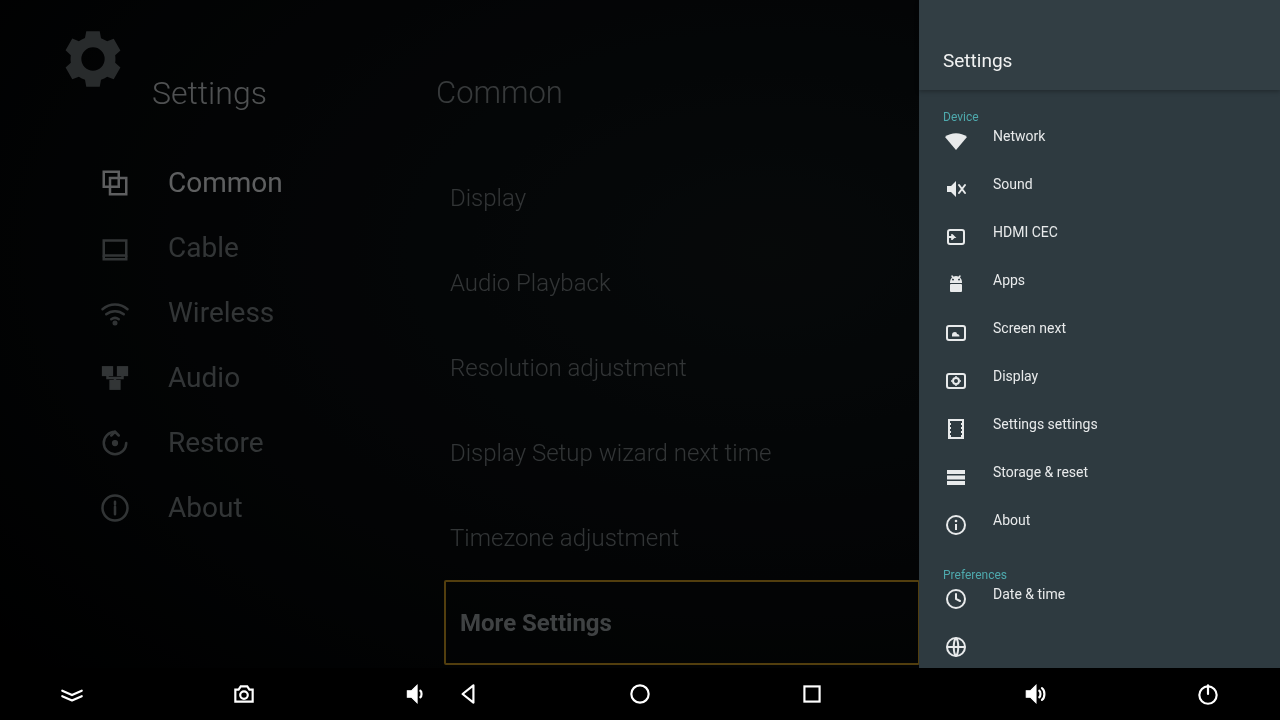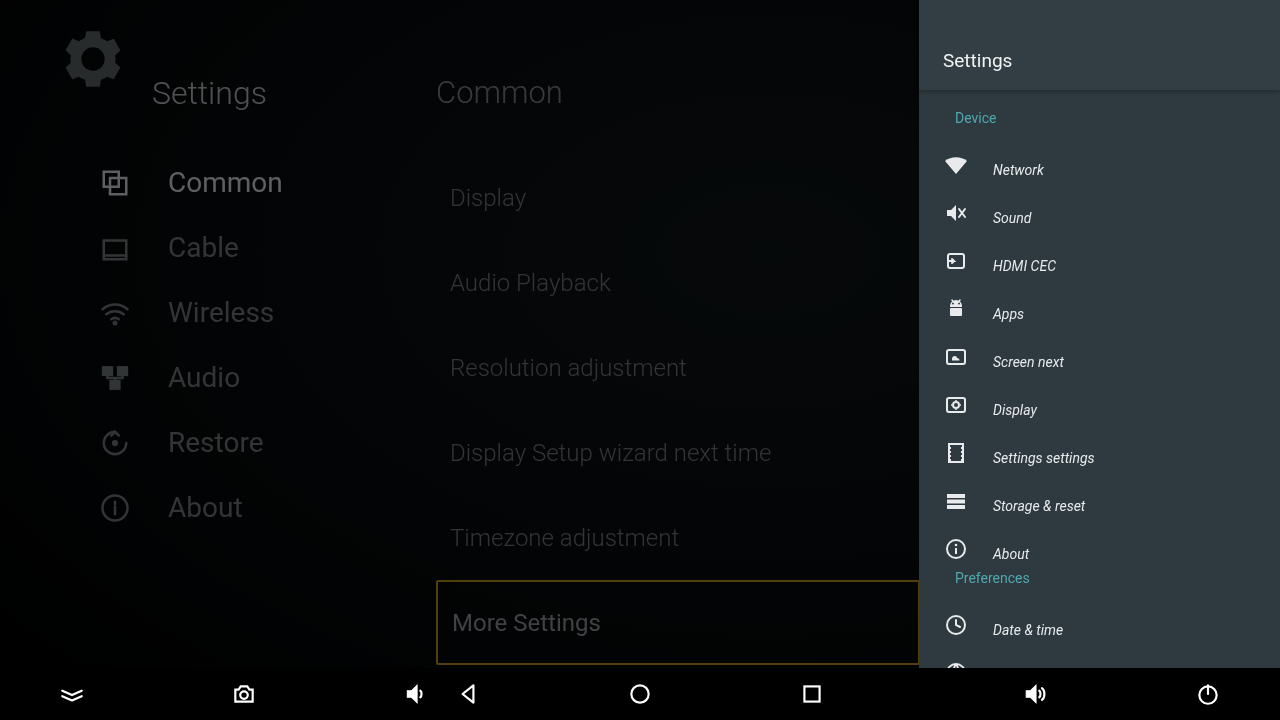--- a/index.html
+++ b/index.html
@@ -14,27 +14,27 @@
   .bg-left { position: absolute; top: 150px; left: 100px; width: 280px; }
   .bg-left .item { display: flex; align-items: center; height: 65px; font-size: 28px; font-weight: 400; color: #6f7578; }
   .bg-left .item.active { color: #d0d3d5; }
   .bg-left .icon { width: 30px; height: 30px; margin-right: 38px; display: flex; align-items: center; justify-content: center; }
   .bg-left .icon svg { width: 30px; height: 30px; fill: #6f7578; stroke: #6f7578; }
   .bg-left .item.active .icon svg { fill: #d0d3d5; stroke: #d0d3d5; }
   .bg-main-title { position: absolute; top: 74px; left: 436px; font-size: 31px; font-weight: 300; color: #7b8083; }
   .bg-main-list { position: absolute; top: 155px; left: 436px; right: 360px; }
   .bg-main-list .row { height: 85px; display: flex; align-items: center; padding: 0 14px; font-size: 24px; font-weight: 300; color: #6f7578; justify-content: space-between; }
   .bg-main-list .row .val { color: #5a5f62; font-size: 22px; padding-right: 6px; }
-  .bg-main-list .row.focused { border: 2px solid #b58a1f; border-radius: 2px; color: #8d9295; font-weight: 400; }
+  .bg-main-list .row.focused { border: 2px solid #b58a1f; border-radius: 2px; color: #8d9295; font-weight: 700; margin-left: 8px; }
   
   .panel { position: absolute; top: 0; right: 0; width: 361px; bottom: 52px; background: #2e3a40; color: #e8eaeb; display: flex; flex-direction: column; font-family: "Roboto", Arial, sans-serif; }
   .panel-header { background: #323e44; height: 90px; display: flex; align-items: flex-end; padding: 0 24px 18px 24px; font-size: 19px; font-weight: 400; color: #f1f2f2; box-shadow: 0 2px 4px rgba(0,0,0,0.25); }
   .panel-body { flex: 1; overflow: hidden; padding-top: 12px; }
-  .section-label { font-size: 14px; color: #4ea9ad; padding: 8px 24px 4px 36px; font-weight: 400; }
-  .panel-item { display: flex; align-items: flex-end; height: 48px; padding: 0 24px; color: #e8eaeb; font-size: 14px; font-style: italic; }
+  .section-label { font-size: 12px; color: #4ea9ad; padding: 8px 24px 4px 24px; font-weight: 400; }
+  .panel-item { display: flex; align-items: flex-start; height: 48px; padding: 0 24px; color: #e8eaeb; font-size: 14px; }
   .panel-item .picon { width: 26px; height: 26px; margin-right: 24px; display: flex; align-items: center; justify-content: center; }
   .panel-item .picon svg { width: 24px; height: 24px; fill: #e8eaeb; }
   
   .navbar { position: absolute; left: 0; right: 0; bottom: 0; height: 52px; background: #000; display: flex; align-items: center; justify-content: space-between; padding: 0 56px; }
   .nav-left { display: flex; gap: 140px; }
   .nav-center { display: flex; gap: 140px; position: absolute; left: 50%; transform: translateX(-50%); }
   .nav-right { display: flex; gap: 140px; }
   .nav-btn { width: 32px; height: 32px; display: flex; align-items: center; justify-content: center; }
   .nav-btn svg { width: 26px; height: 26px; fill: #fff; stroke: #fff; }
 </style>

